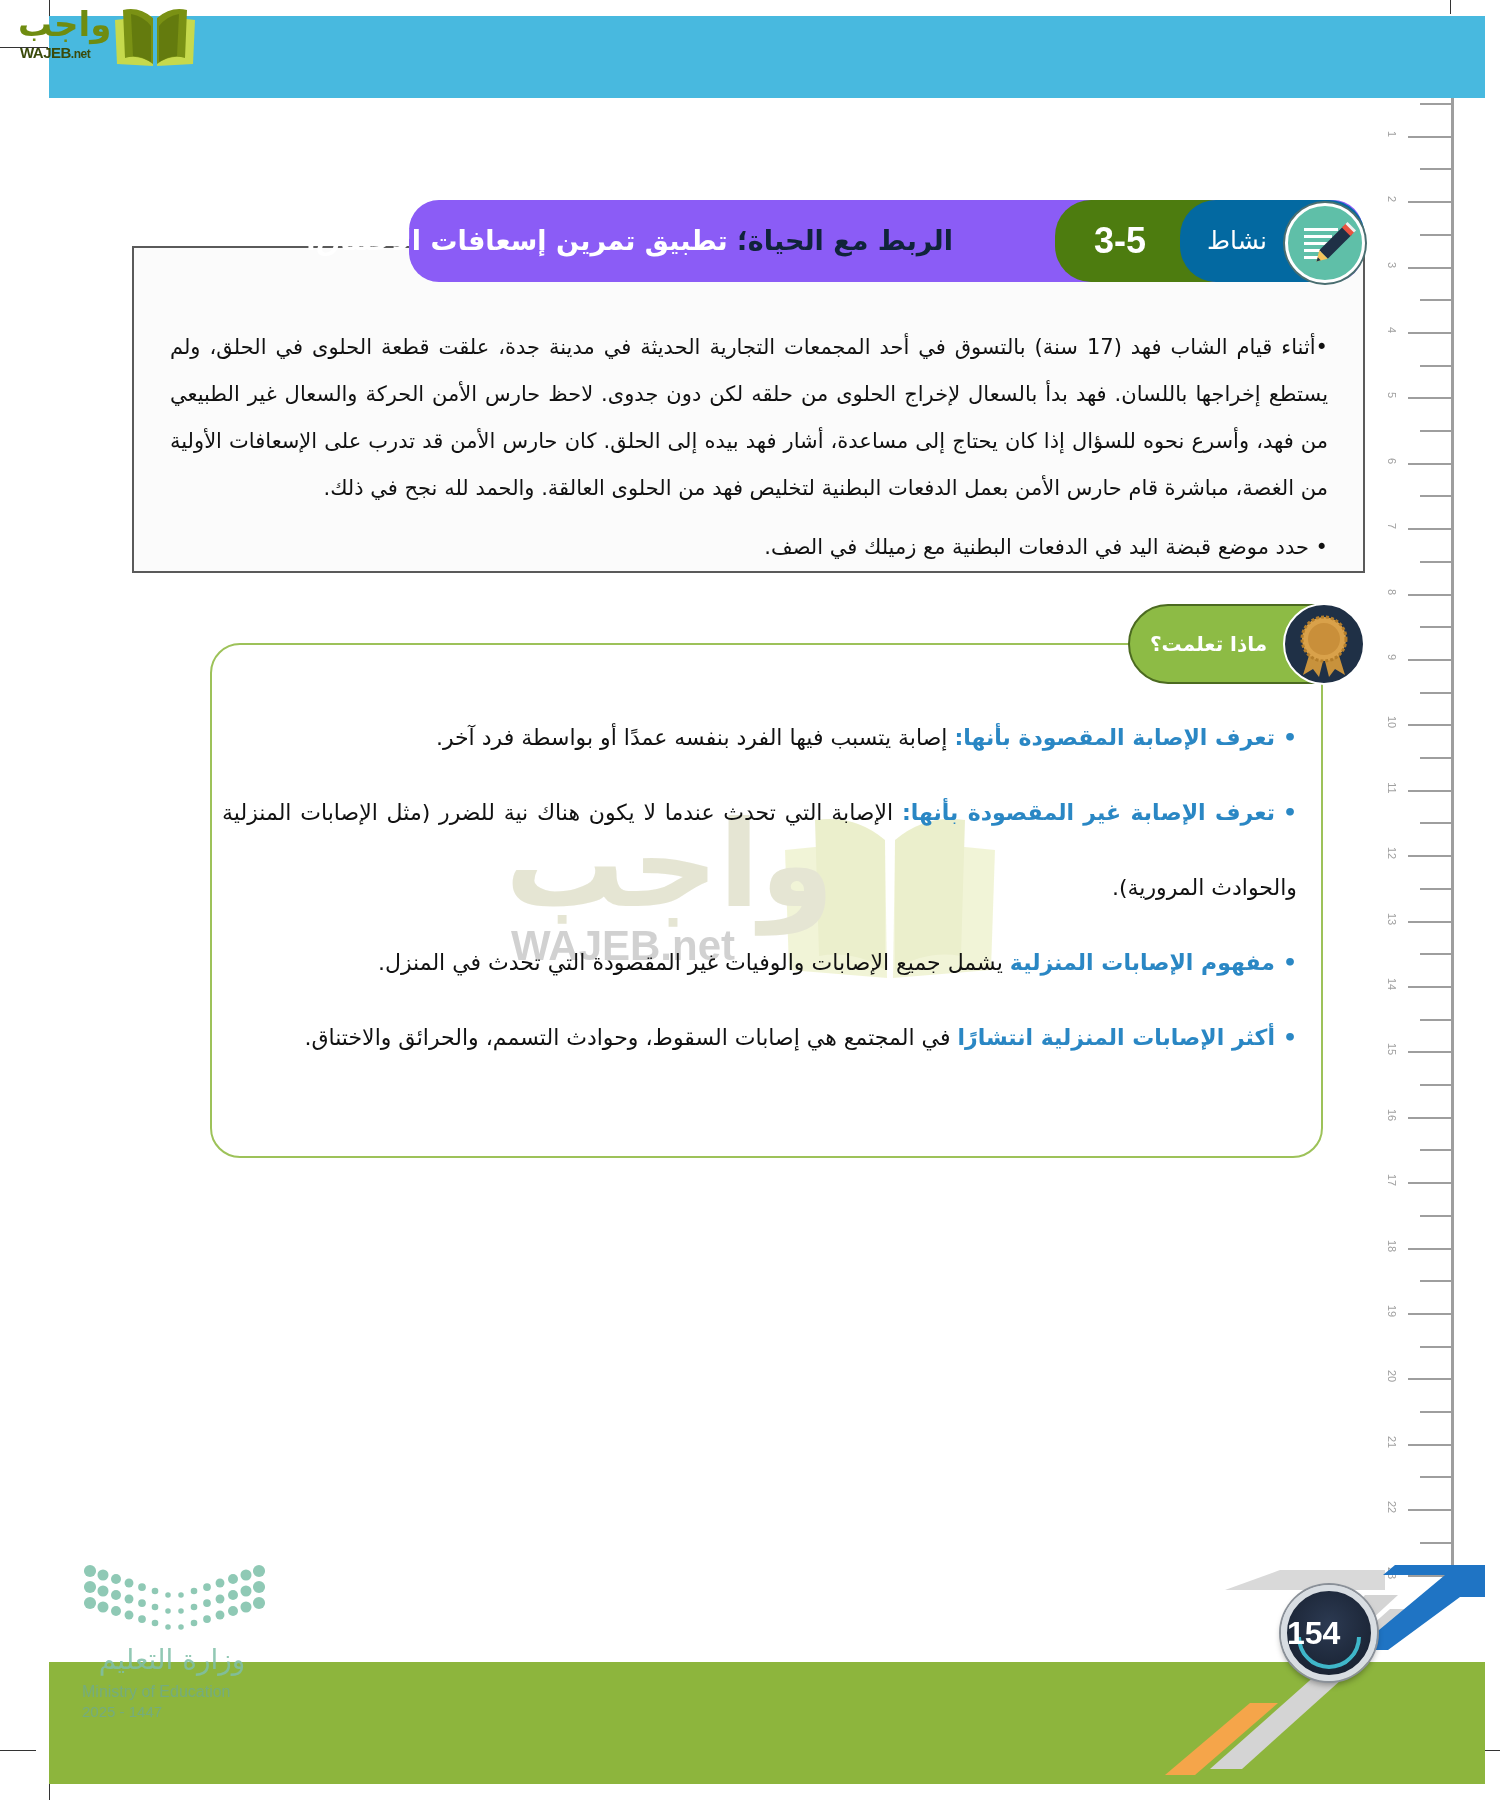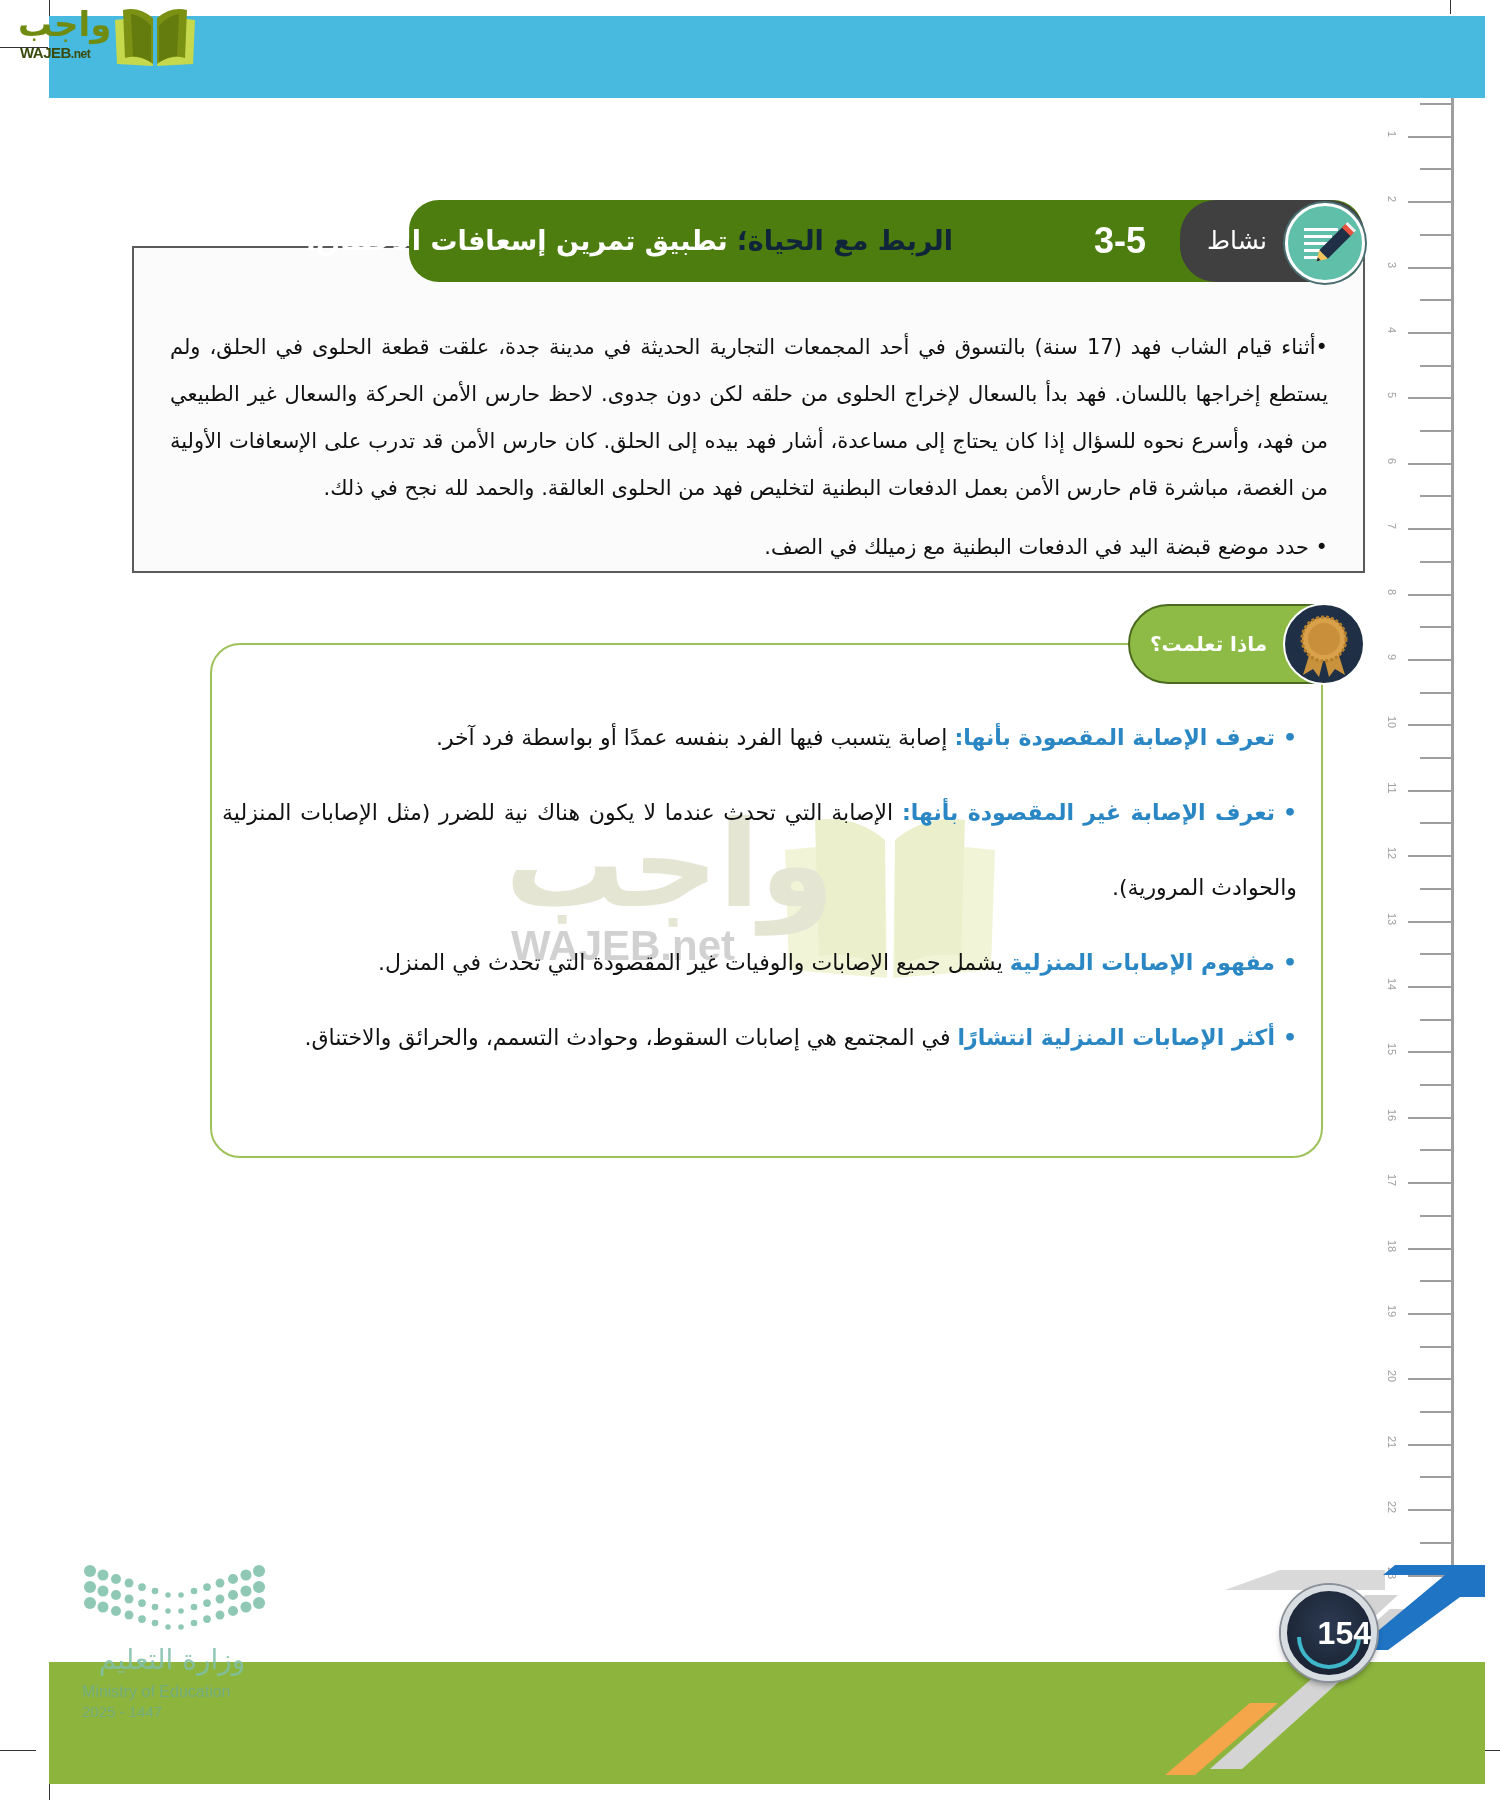--- a/index.html
+++ b/index.html
@@ -22,26 +22,26 @@
   
   .ruler { position: absolute; left: 1380px; top: 98px; width: 75px; height: 1480px; }
   .ruler-line { position: absolute; left: 71px; top: 0; width: 3px; height: 1480px; background: #9e9e9e; }
   .tick { position: absolute; height: 2px; background: #9e9e9e; right: 1px; }
   .tick.major { width: 46px; }
   .tick.minor { width: 34px; }
   .tick-num { position: absolute; left: 0px; width: 24px; font-size: 11px; color: #a0a0a0; text-align: center; transform: rotate(90deg); font-family: "Liberation Sans", sans-serif; }
 
   
   .act-box { position: absolute; left: 132px; top: 246px; width: 1233px; height: 327px; border: 2px solid #5a5a5a; background: #fbfbfb; }
-  .act-header { position: absolute; left: 409px; top: 200px; width: 954px; height: 82px; background: #4d7c0f; border-radius: 30px; }
+  .act-header { position: absolute; left: 409px; top: 200px; width: 954px; height: 82px; background: #8b5cf6; border-radius: 30px; }
   .act-title { position: absolute; right: 410px; top: 0; height: 82px; line-height: 82px; direction: rtl; font-size: 27px; font-weight: bold; color: #ffffff; white-space: nowrap; }
   .act-title .dark { color: #10243a; }
   .act-num-pill { position: absolute; left: 1055px; top: 200px; width: 190px; height: 82px; background: #4d7c0f; border-radius: 36px; }
   .act-num { position: absolute; left: 0; top: 0; width: 130px; height: 82px; line-height: 82px; text-align: center; font-size: 36px; font-weight: bold; color: #ffffff; font-family: "Liberation Sans", sans-serif; }
-  .act-label-pill { position: absolute; left: 1180px; top: 200px; width: 185px; height: 82px; background: #404040; border-radius: 36px; }
+  .act-label-pill { position: absolute; left: 1180px; top: 200px; width: 185px; height: 82px; background: #0369a1; border-radius: 36px; }
   .act-label { position: absolute; left: 12px; top: 0; width: 90px; height: 82px; line-height: 82px; text-align: center; font-size: 25px; color: #ffffff; direction: rtl; }
   .act-icon { position: absolute; left: 1285px; top: 203px; width: 80px; height: 80px; border-radius: 50%; background: #5fbfa8; border: 3px solid #ffffff; box-shadow: 0 0 0 2px #4a6e70; }
 
   .act-body { position: absolute; left: 158px; top: 312px; width: 1182px; direction: rtl; text-align: justify; font-size: 21px; line-height: 47px; color: #111; }
   .act-body p { margin: 12px; }
 
   
   .learn-box { position: absolute; left: 210px; top: 643px; width: 1113px; height: 515px; border: 2.5px solid #9dc259; border-radius: 30px; background: #ffffff; }
   .learn-pill { position: absolute; left: 1128px; top: 604px; width: 230px; height: 80px; background: #8dbb45; border: 2px solid #4b6a20; border-radius: 40px; }
   .learn-label { position: absolute; left: 20px; top: 0; width: 130px; height: 76px; line-height: 76px; text-align: left; color: #fff; font-weight: bold; font-size: 20px; direction: rtl; }
@@ -59,21 +59,21 @@
   .wm-book { position: absolute; left: 270px; top: 0; width: 230px; height: 170px; }
 
   
   .footer-green { position: absolute; left: 49px; top: 1662px; width: 1436px; height: 122px; background: #8db53d; }
   .moe { position: absolute; left: 82px; top: 1563px; width: 190px; height: 160px; }
   .moe-ar { position: absolute; left: 0; top: 80px; font-size: 28px; color: #7fbfa8; direction: rtl; width: 180px; text-align: center; opacity: 0.85; }
   .moe-en { position: absolute; left: 0; top: 120px; font-size: 16px; color: #6eaa8e; font-family: "Liberation Sans", sans-serif; opacity: 0.8; }
   .moe-year { position: absolute; left: 0; top: 140px; font-size: 15px; color: #6eaa8e; font-family: "Liberation Sans", sans-serif; opacity: 0.8; }
 
   .page-badge { position: absolute; left: 1281px; top: 1585px; width: 96px; height: 96px; border-radius: 50%; background: radial-gradient(circle at 50% 40%, #2c3a52, #141c2a); border: 6px solid #d8dde2; box-shadow: 0 0 0 2px #8a9098, 0 4px 6px rgba(0,0,0,0.35); }
-  .page-num { position: absolute; left: 0; top: 0; width: 84px; height: 84px; line-height: 84px; text-align: right; color: #ffffff; font-weight: bold; font-size: 32px; font-family: "Liberation Sans", sans-serif; }
+  .page-num { position: absolute; left: 0; top: 0; width: 84px; height: 84px; line-height: 84px; text-align: left; color: #ffffff; font-weight: bold; font-size: 32px; font-family: "Liberation Sans", sans-serif; }
   .page-arc { position: absolute; left: 10px; top: 14px; width: 64px; height: 64px; border-radius: 50%; border: 4px solid transparent; border-bottom-color: #3fb6c9; border-left-color: #3fb6c9; transform: rotate(-45deg); }
 </style>
 </head>
 <body>
 
 <div class="crop" style="left:0;top:47px;width:48px;height:1px;"></div>
 <div class="crop" style="left:49px;top:0;width:1px;height:46px;"></div>
 <div class="crop" style="left:1450px;top:0;width:1px;height:14px;"></div>
 <div class="crop" style="left:0;top:1750px;width:36px;height:1px;"></div>
 <div class="crop" style="left:49px;top:1765px;width:1px;height:35px;"></div>

